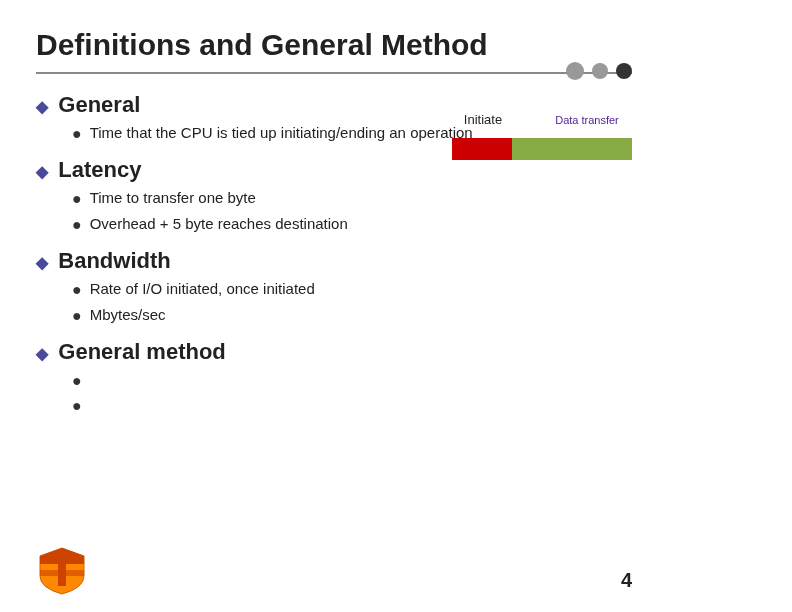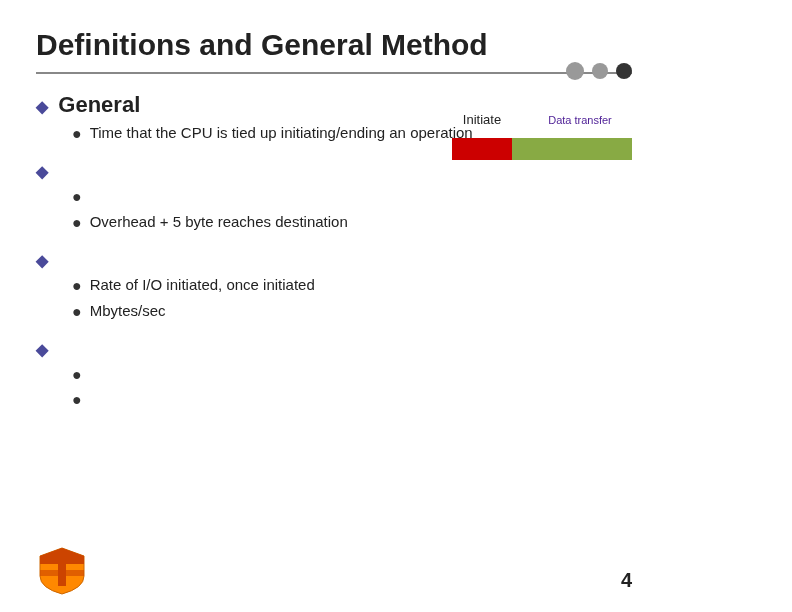--- a/index.html
+++ b/index.html
@@ -116,24 +116,24 @@
 
     .legend-datatransfer-box {
       width: 120px;
       height: 22px;
       background: #88aa44;
     }
 
     .legend-labels {
       position: absolute;
       top: 112px;
-      right: 28px;
+      right: 21px;
       display: flex;
       align-items: center;
-      gap: 8px;
+      gap: 14px;
     }
 
     .legend-label-initiate {
       font-size: 13px;
       color: #222222;
       width: 60px;
       text-align: center;
     }
 
     .legend-label-datatransfer {
@@ -202,51 +202,55 @@
         <div class="sub-bullet">
           <span class="sub-bullet-dot">●</span>
           <span>Time that the CPU is tied up initiating/ending an operation</span>
         </div>
       </div>
     </div>
 
     <div class="bullet-section">
       <div class="bullet-main">
         <span class="bullet-diamond">◆</span>
-      </div>
-      <div class="sub-bullets">
-        <div class="sub-bullet">
-          <span class="sub-bullet-dot">●</span>
+        <span>Latency</span>
+      </div>
+      <div class="sub-bullets">
+        <div class="sub-bullet">
+          <span class="sub-bullet-dot">●</span>
+          <span>Time to transfer one byte</span>
         </div>
         <div class="sub-bullet">
           <span class="sub-bullet-dot">●</span>
           <span>Overhead + 5 byte reaches destination</span>
         </div>
       </div>
     </div>
 
     <div class="bullet-section">
       <div class="bullet-main">
         <span class="bullet-diamond">◆</span>
+        <span>Bandwidth</span>
       </div>
       <div class="sub-bullets">
         <div class="sub-bullet">
           <span class="sub-bullet-dot">●</span>
           <span>Rate of I/O initiated, once initiated</span>
         </div>
         <div class="sub-bullet">
           <span class="sub-bullet-dot">●</span>
           <span>Mbytes/sec</span>
         </div>
       </div>
     </div>
 
     <div class="bullet-section">
       <div class="bullet-main">
         <span class="bullet-diamond">◆</span>
+        <span>General method</span>
       </div>
       <div class="sub-bullets">
         <div class="sub-bullet">
           <span class="sub-bullet-dot">●</span>
         </div>
         <div class="sub-bullet">
           <span class="sub-bullet-dot">●</span>
         </div>
       </div>
     </div>

